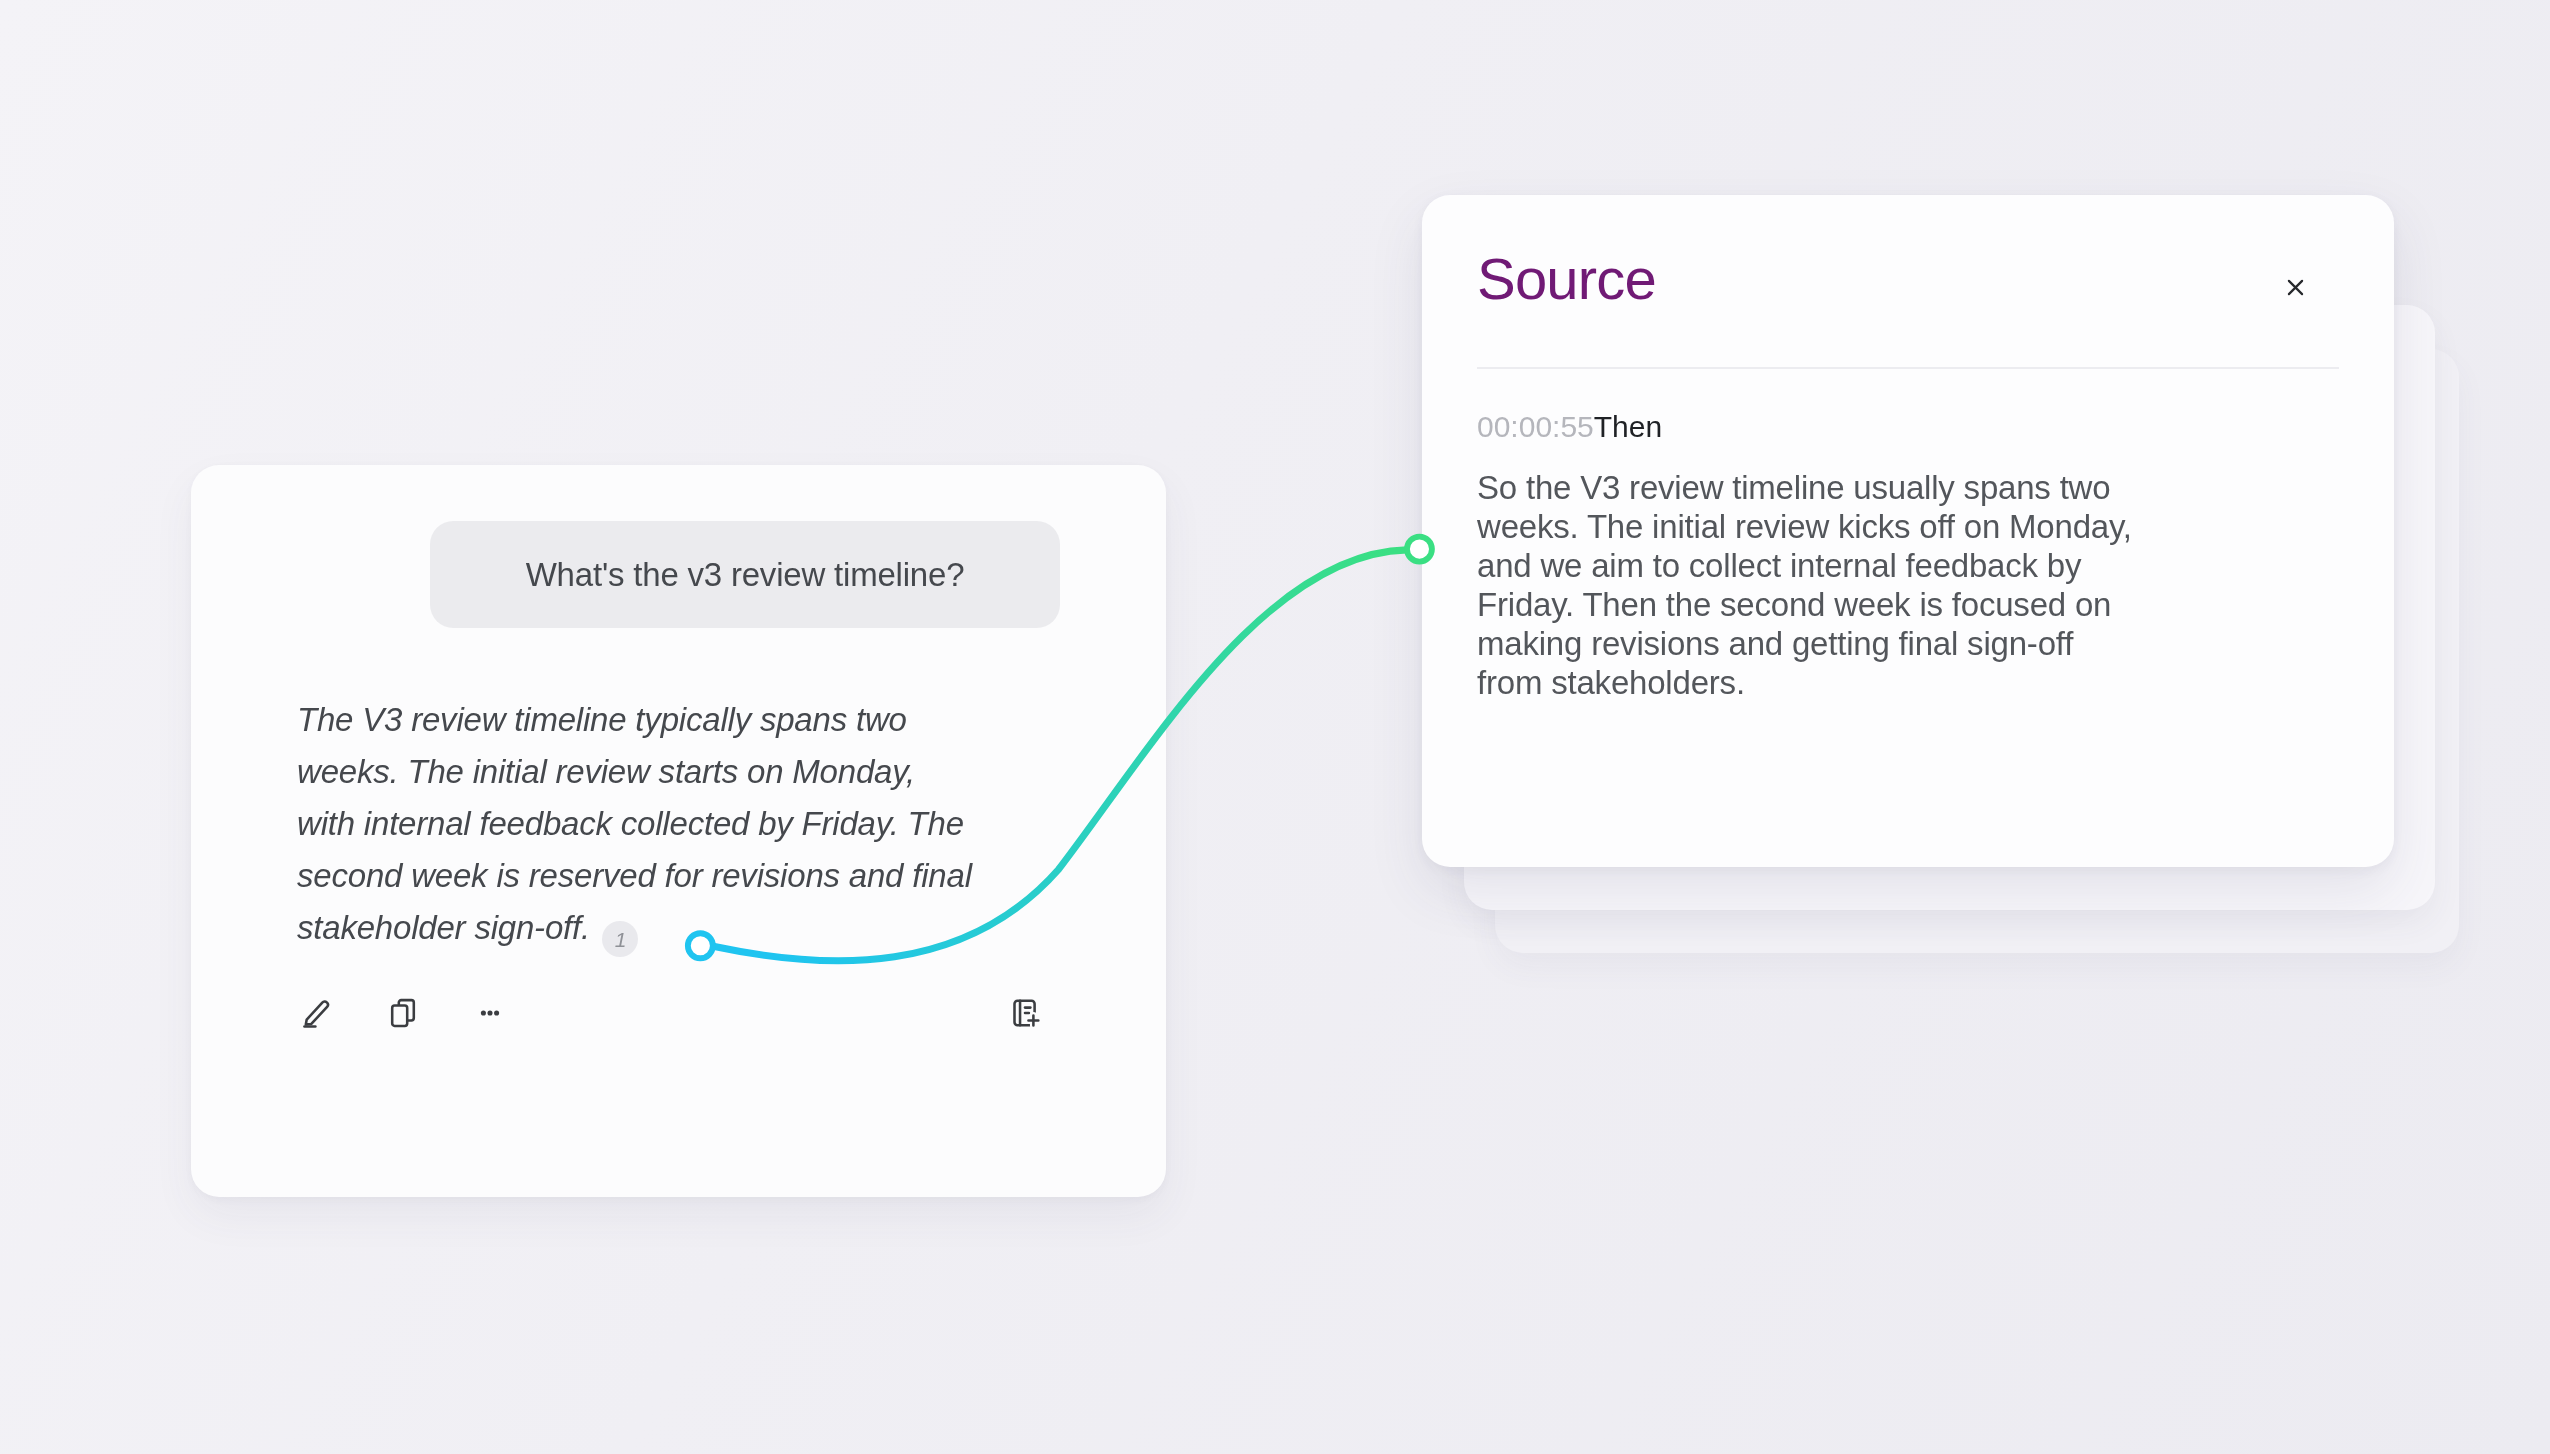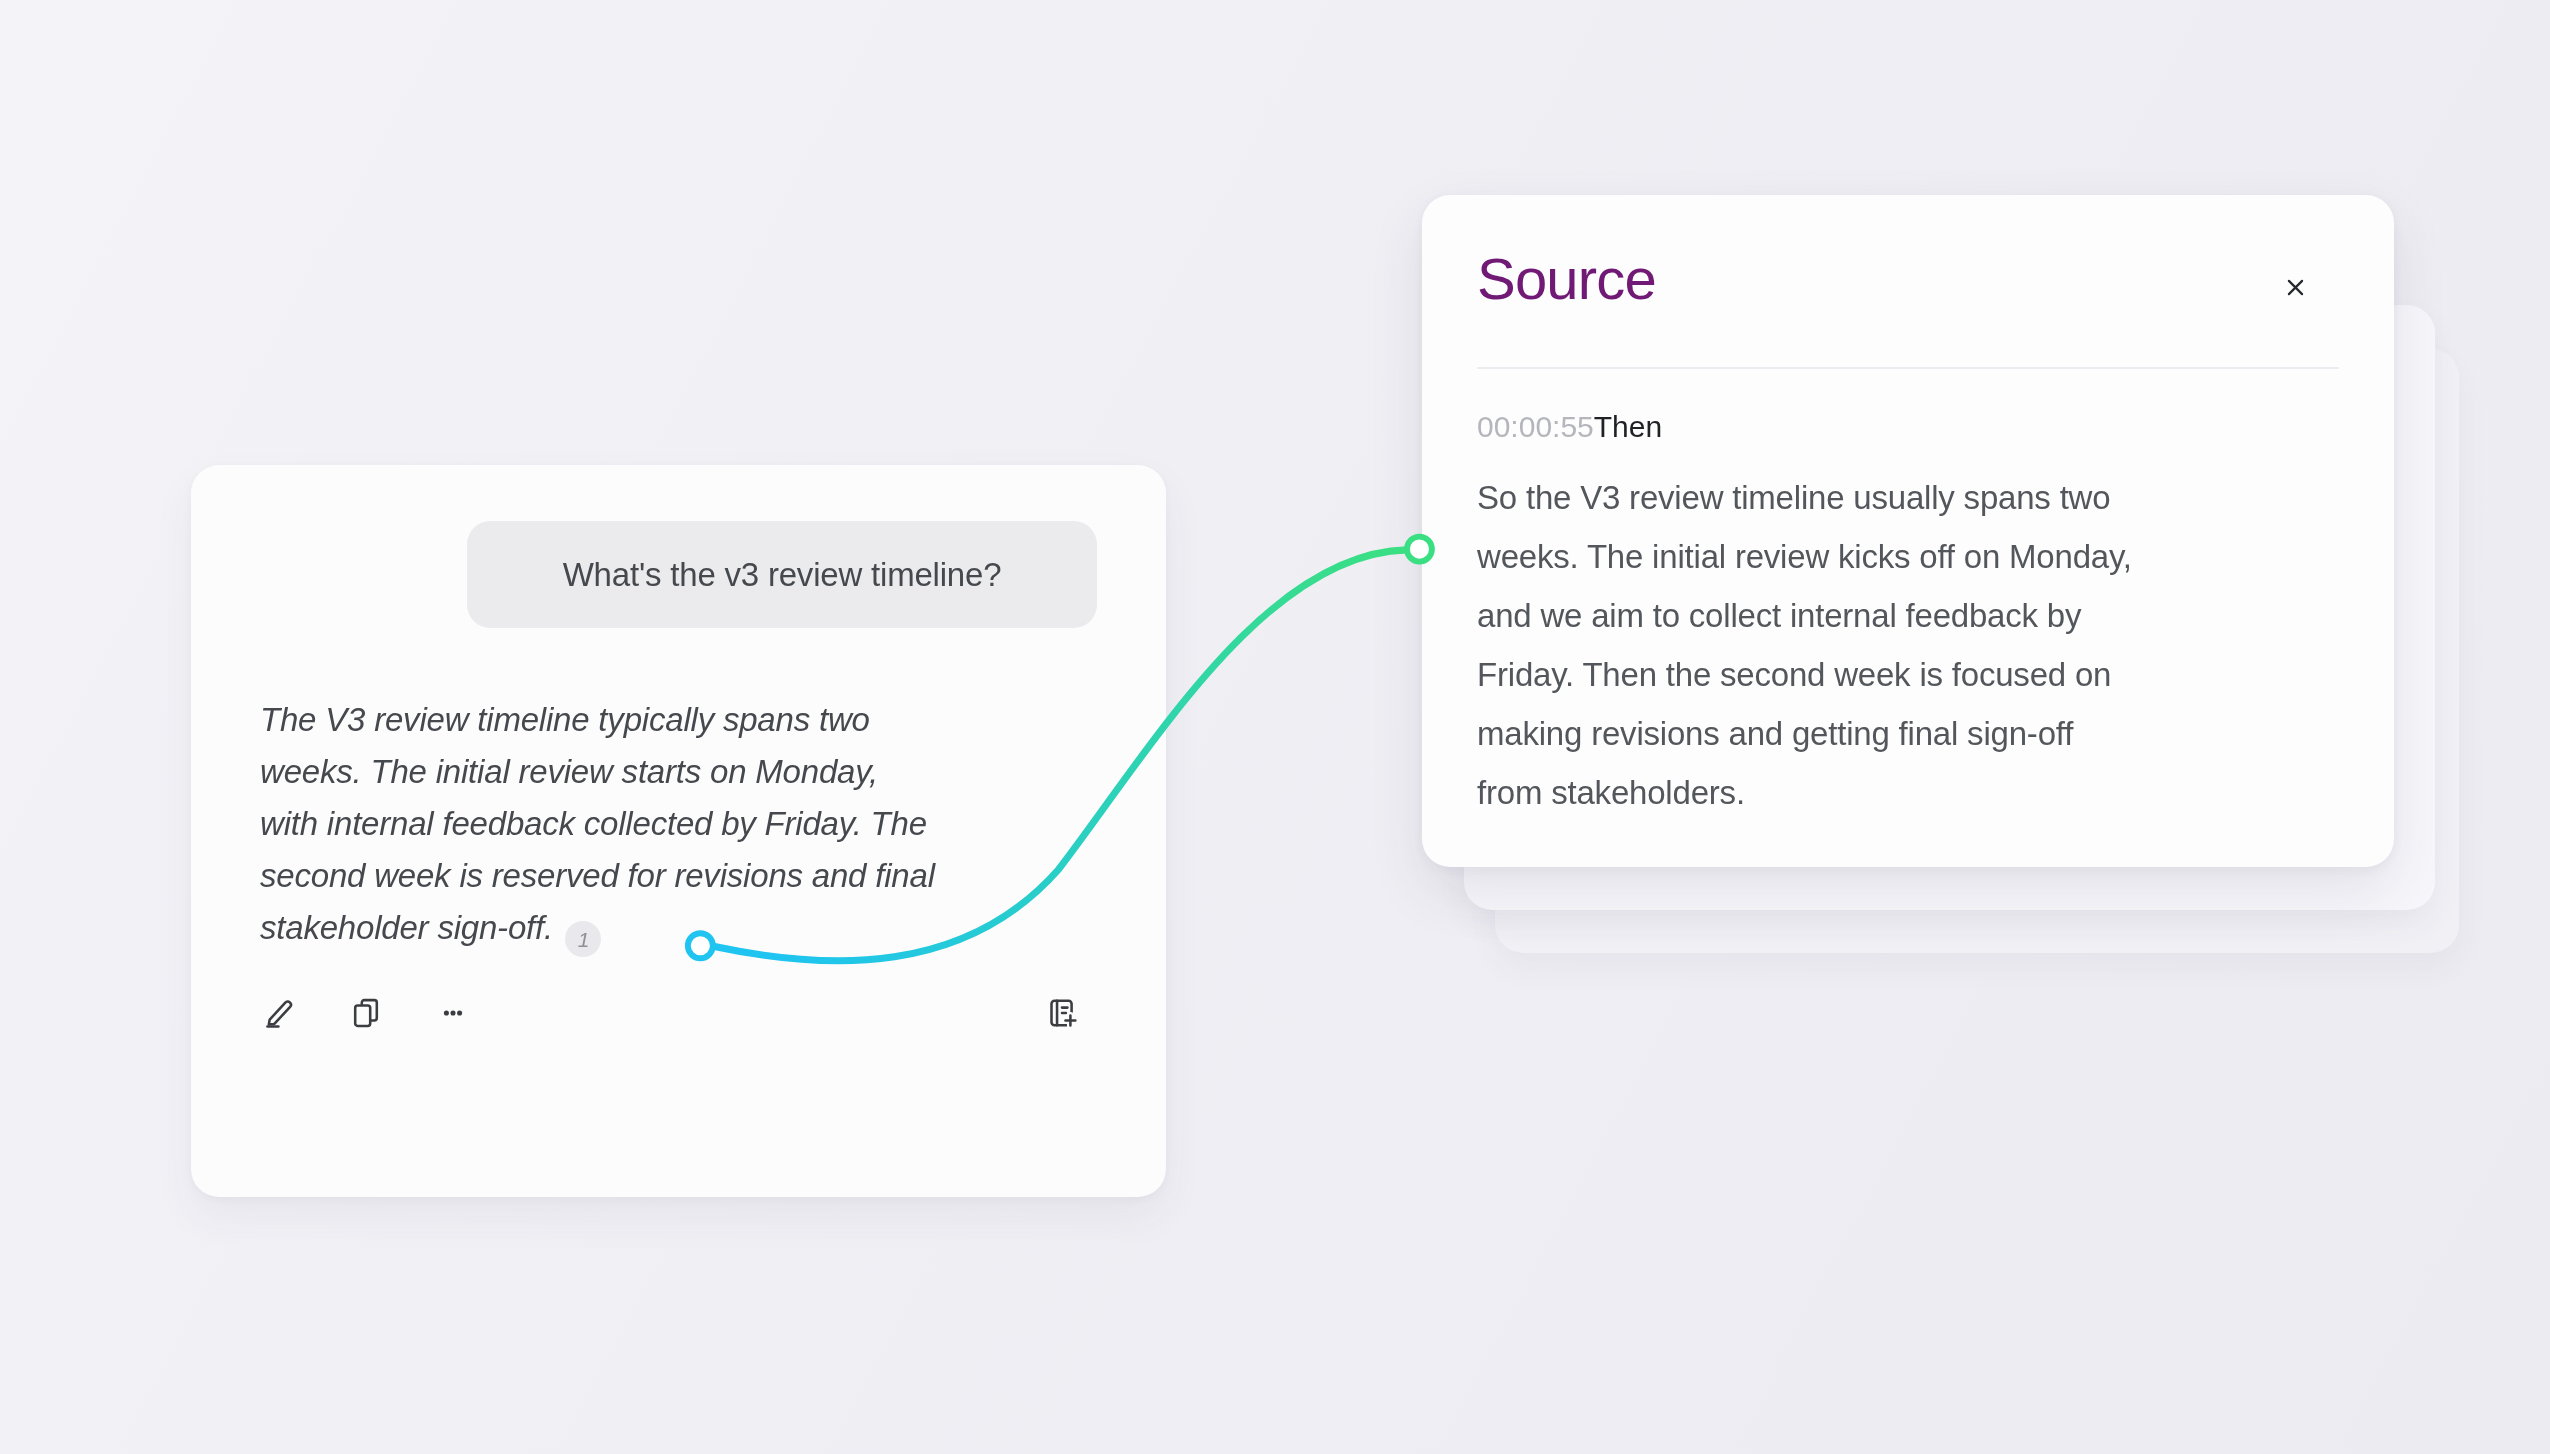--- a/index.html
+++ b/index.html
@@ -5,21 +5,21 @@
   html,body{margin:0;padding:0;}
   body{width:2550px;height:1455px;overflow:hidden;
        font-family:"Liberation Sans","DejaVu Sans",sans-serif;
        -webkit-font-smoothing:antialiased;}
   .stage{position:relative;width:2550px;height:1455px;overflow:hidden;
          background:linear-gradient(118deg,#f4f3f7 0%,#f0eff4 42%,#ecebf1 100%);}
 
   
   .chat-card{position:absolute;left:191px;top:465px;width:975px;height:732px;
              background:#fcfcfd;border-radius:28px;box-sizing:border-box;
-             padding:56px 69px;z-index:2;
+             padding:56px 106px;z-index:2;
              box-shadow:0 19px 43px rgba(70,70,110,.06),0 2.3px 7.8px rgba(70,70,110,.04);}
   .bubble{margin-left:auto;width:630px;height:107px;border-radius:23.4px;
           background:#ebebee;display:flex;align-items:center;justify-content:center;
           font-size:33px;color:#45484d;letter-spacing:-0.2px;}
   .answer{margin-top:66px;font-size:33px;line-height:52px;color:#45484d;letter-spacing:-0.2px;font-style:italic;}
   .answer-text{white-space:pre-line;}
   .citation-badge{display:inline-flex;width:36px;height:36px;border-radius:50%;
           background:#e9e9ed;color:#8f9197;font-size:21px;line-height:1;
           align-items:center;justify-content:center;margin-left:12.5px;vertical-align:-7.8px;
           cursor:pointer;}
@@ -44,21 +44,21 @@
   .source-title{margin:0;font-size:58px;line-height:61px;font-weight:400;
            color:#701a75;letter-spacing:-0.8px;}
   .close-btn{position:absolute;top:74px;right:80px;width:37px;height:37px;
            display:flex;align-items:center;justify-content:center;background:none;
            border:none;padding:0;color:#26282c;cursor:pointer;}
   .close-btn svg{width:33px;height:33px;display:block;}
   .divider{height:1.6px;background:#ececf0;margin-top:58px;}
   .meta{margin-top:39px;display:flex;align-items:baseline;line-height:37px;}
   .timestamp{font-size:30px;color:#b5b6bc;}
   .speaker{font-size:30px;color:#1f2125;font-weight:500;}
-  .transcript{margin-top:23.4px;font-size:33px;line-height:59px;color:#53565b;
+  .transcript{margin-top:23.4px;font-size:33px;line-height:39px;color:#53565b;
            letter-spacing:-0.2px;white-space:pre-line;}
 
   
   .connector{position:absolute;left:0;top:0;width:2550px;height:1455px;
            z-index:6;pointer-events:none;}
 </style>
 </head>
 <body>
 
 <div class="stage">

